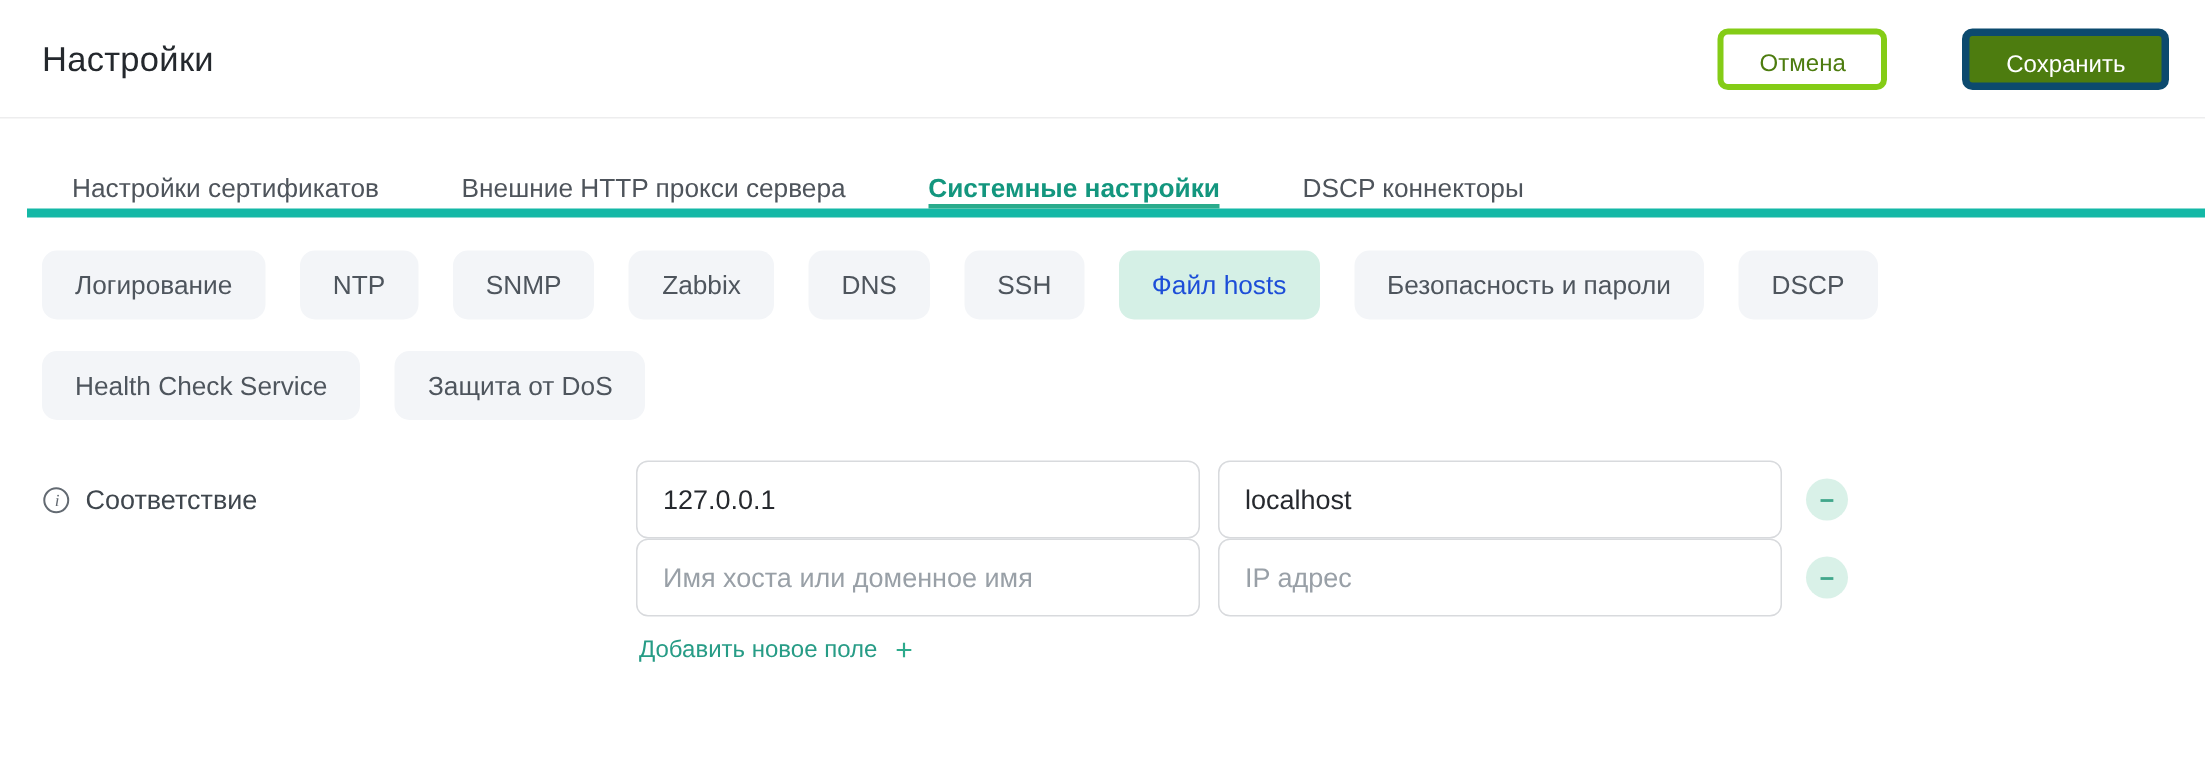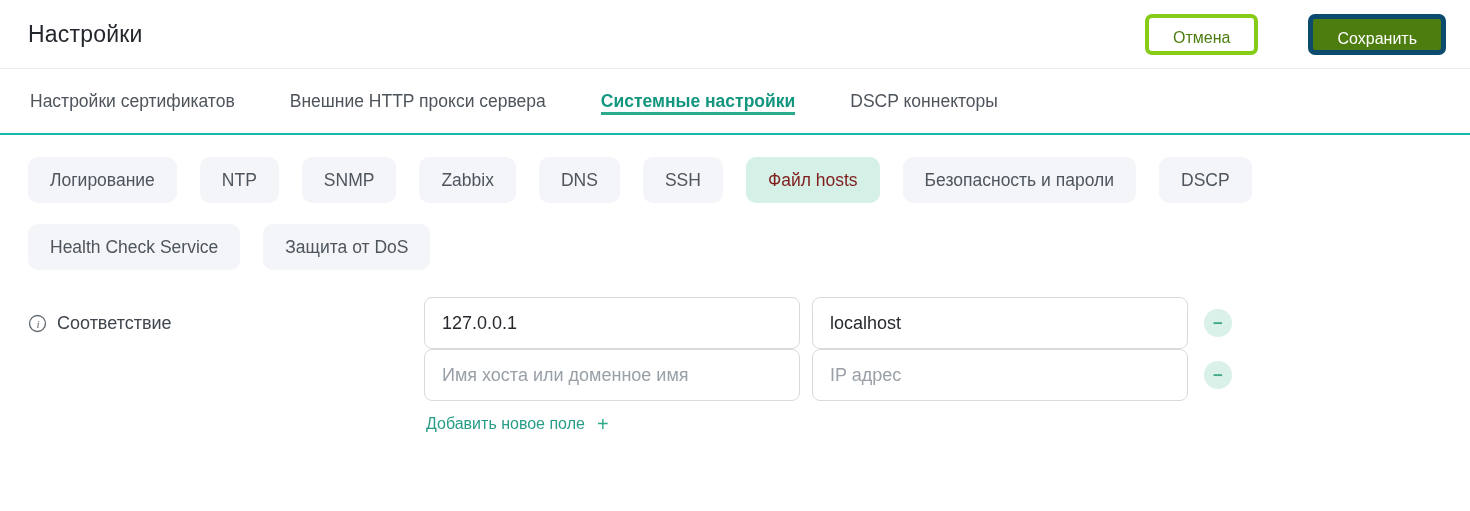--- a/index.html
+++ b/index.html
@@ -8,37 +8,38 @@
     width: 1470px; height: 511px;
     background: #ffffff;
     font-family: "Liberation Sans", sans-serif;
     color: #24282d;
     overflow: hidden;
   }
 
   
   .header {
     display: flex; justify-content: space-between; align-items: center;
-    height: 69px; padding: 0 24px 0 28px;
+    height: 79px; padding: 0 24px 0 28px;
     border-bottom: 1px solid #ededee;
   }
   .page-title { font-size: 23px; font-weight: 400; color: #24282d; letter-spacing: .2px; }
   .header-actions { display: flex; align-items: center; gap: 18px; }
   .btn {
     height: 41px; padding: 0 24px; border-radius: 7px;
     font-size: 16px; font-family: inherit; cursor: pointer; line-height: 39px;
   }
   .btn-cancel { background: #ffffff; border: 4px solid #84cc16; color: #4d7c0f; }
   .btn-save   { background: #4d7c0f; border: 5px solid #0c4a6e; color: #ffffff; margin-left: 32px; }
 
   
   .tab-bar {
-    display: flex; align-items: center;
+    display: flex; align-items: flex-end;
     height: 66px; padding: 0 30px;
-    border-bottom: 2px solid #14b8a6;
+    border-bottom: 6px solid #14b8a6;
+    margin-left: 18px;
   }
   .tab {
     display: flex; align-items: center;
     margin-right: 55px; padding-top: 3px;
     font-size: 17.5px; color: #4e545b; cursor: pointer;
     border-bottom: 3px solid transparent;
     white-space: nowrap;
   }
   .tab.active { color: #13967e; font-weight: 700; border-bottom-color: #2aab8c; }
 
@@ -47,21 +48,21 @@
     display: flex; flex-wrap: wrap; gap: 21px 23px;
     padding: 22px 28px 0 28px; width: 1450px;
   }
   .chip {
     display: inline-flex; align-items: center;
     height: 46px; padding: 0 22px;
     background: #f3f5f8; border-radius: 10px;
     font-size: 17.5px; color: #4e555d; cursor: pointer;
     white-space: nowrap;
   }
-  .chip.active { background: #d5f0e6; color: #7f1d1d; }
+  .chip.active { background: #d5f0e6; color: #1d4ed8; }
 
   
   .form-section { display: flex; align-items: flex-start; padding: 0 28px; margin-top: 27px; }
   .form-label {
     width: 396px; height: 52px; flex: 0 0 396px;
     display: flex; align-items: center; gap: 10px;
     font-size: 18px; color: #3f464d;
   }
   .info-icon { width: 19px; height: 19px; display: block; flex: 0 0 19px; }
   .field-row { display: flex; align-items: center; }

